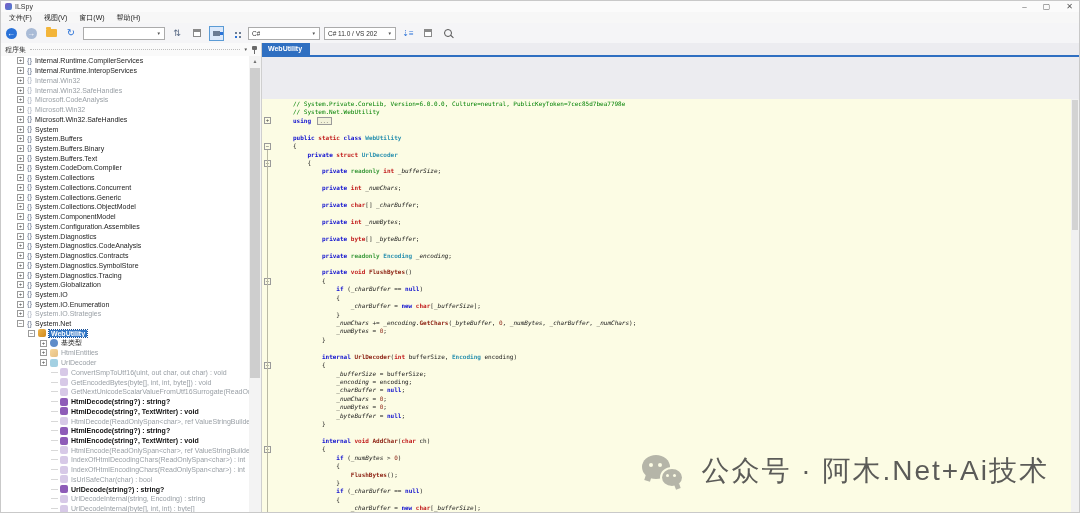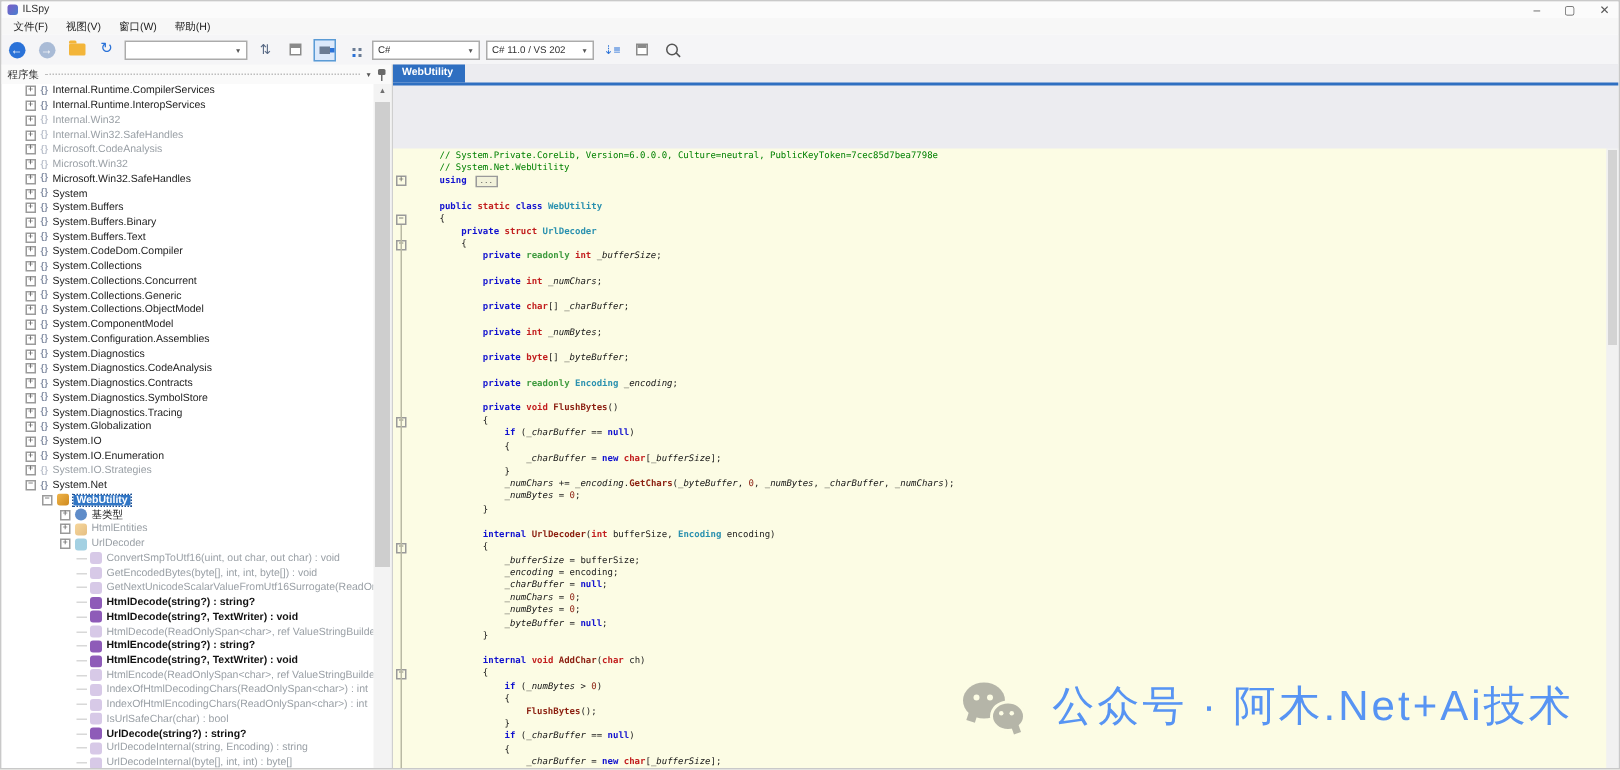--- a/index.html
+++ b/index.html
@@ -91,21 +91,21 @@
   .vscroll .thumb{position:absolute;top:1px;left:1px;right:1px;height:130px;background:#d3d3d3;}
   
   .wm{position:absolute;right:30px;bottom:22px;display:flex;align-items:center;gap:14px;z-index:6;opacity:.85;}
   .wm-icon{position:relative;width:46px;height:36px;flex:none;}
   .wm-b1{position:absolute;top:2px;left:0;width:28px;height:24px;background:#a9a99e;border-radius:50%;}
   .wm-b1:before{content:'';position:absolute;top:8px;left:7px;width:4px;height:4px;border-radius:50%;background:#fcfce4;box-shadow:9px 0 0 #fcfce4;}
   .wm-b1:after{content:'';position:absolute;bottom:-2px;left:3px;width:6px;height:6px;background:#a9a99e;transform:rotate(18deg);}
   .wm-b2{position:absolute;top:14px;left:18px;width:20px;height:17px;background:#a9a99e;border:2px solid #fcfce4;border-radius:50%;}
   .wm-b2:before{content:'';position:absolute;top:5px;left:4px;width:3px;height:3px;border-radius:50%;background:#fcfce4;box-shadow:7px 0 0 #fcfce4;}
   .wm-b2:after{content:'';position:absolute;bottom:-3px;right:2px;width:5px;height:5px;background:#a9a99e;transform:rotate(-20deg);}
-  .wm-text{font-size:28px;color:#3b82f6;letter-spacing:2px;white-space:nowrap;}
+  .wm-text{font-size:28px;color:#404040;letter-spacing:2px;white-space:nowrap;}
 </style>
 </head>
 <body>
 
 <div id="app">
 
   <div class="titlebar">
     <span class="app-ico"></span>
     <span class="title-text">ILSpy</span>
     <div class="win-controls">

